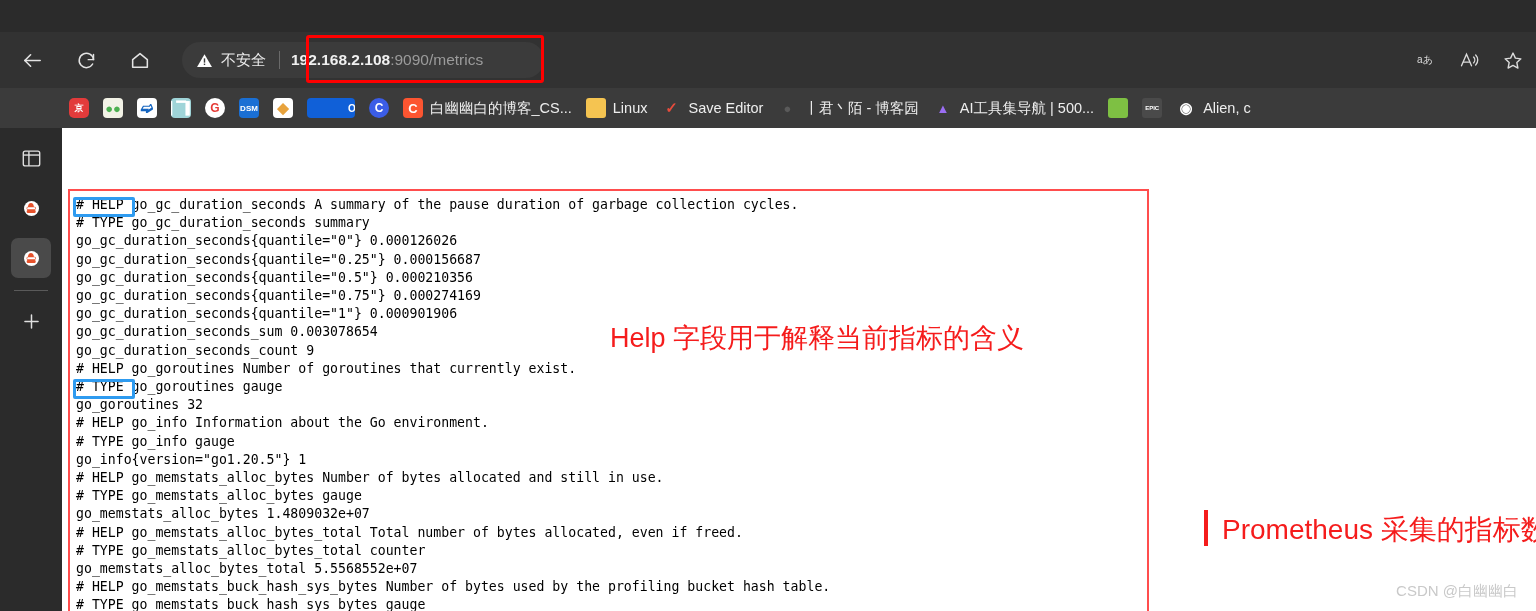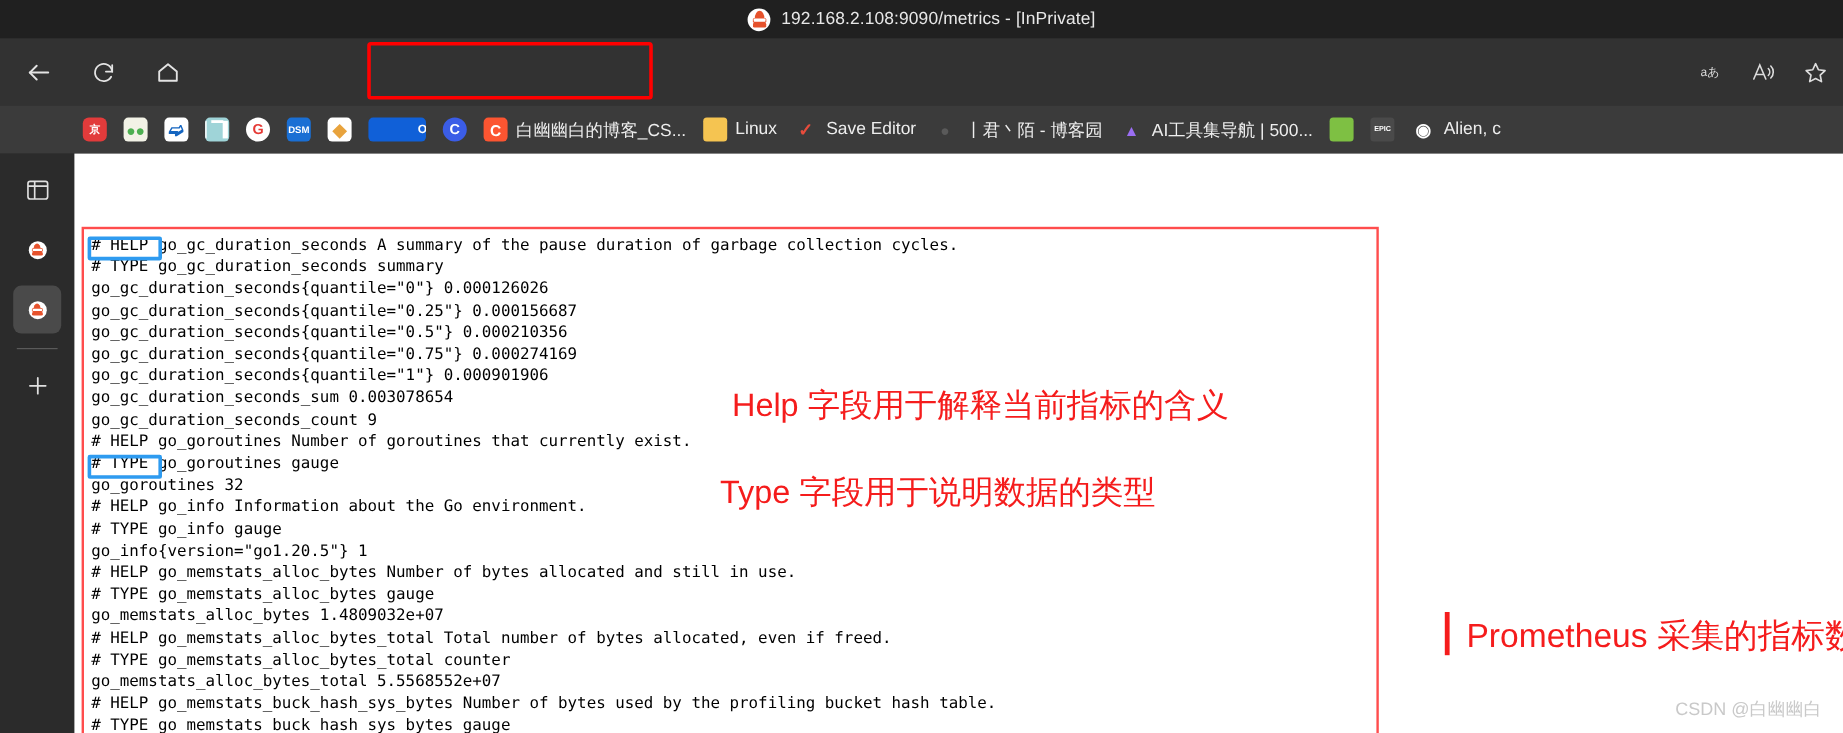--- a/index.html
+++ b/index.html
@@ -168,26 +168,20 @@
   .watermark {
     position:absolute; right:18px; bottom:10px;
     color:#c9c9c9; font-size:15px; white-space:nowrap;
   }
 </style>
 </head>
 <body>
 
 <div id="app">
 
-  <div class="titlebar">
-    <div class="titlebar-inner">
-      <span class="prom-ico"></span>
-      <span class="title-text">192.168.2.108:9090/metrics - [InPrivate]</span>
-    </div>
-  </div>
 
   <div class="toolbar">
     <div class="nav-btn">
       <svg width="23" height="23" viewBox="0 0 24 24" fill="none" stroke="#e3e3e3" stroke-width="1.7" stroke-linecap="round" stroke-linejoin="round">
         <path d="M20 12H4"></path>
           <path d="M10 6l-6 6 6 6"></path>
       </svg>
     </div>
     <div class="nav-btn">
       <svg width="21" height="21" viewBox="0 0 24 24" fill="none" stroke="#e3e3e3" stroke-width="1.7" stroke-linecap="round">
@@ -195,20 +189,34 @@
         <path d="M20 11A8.2 8.2 0 1 0 19 16"></path>
       </svg>
     </div>
     <div class="nav-btn">
       <svg width="22" height="22" viewBox="0 0 24 24" fill="none" stroke="#e3e3e3" stroke-width="1.7" stroke-linejoin="round">
         <path d="M4 11.5 12 5l8 6.5V20H4z"></path>
       </svg>
     </div>
   </div>
 
+  <div class="omnibox">
+    <div class="sec-warn">
+      <span class="warn-tri">
+        <svg width="17" height="17" viewBox="0 0 24 24">
+          <path d="M12 3 L22.5 21 L1.5 21 Z" fill="#ffffff"></path>
+          <rect x="11" y="9" width="2" height="6" fill="#3b3b3b"></rect>
+          <rect x="11" y="16.4" width="2" height="2" fill="#3b3b3b"></rect>
+        </svg>
+      </span>
+      <span class="sec-label">不安全</span>
+    </div>
+    <span class="vdiv"></span>
+    <span class="url"><span class="host">192.168.2.108</span><span class="rest">:9090/metrics</span></span>
+  </div>
   <div class="url-highlight"></div>
 
 
   <div class="toolbar-right">
     <div class="tb-ico">aあ</div>
     <div class="tb-ico">
       <svg width="22" height="20" viewBox="0 0 24 24" fill="none" stroke="#dcdcdc" stroke-width="1.6" stroke-linecap="round">
         <path d="M3 19 L9 5 L15 19"></path>
           <path d="M5.4 14.5h7.2"></path>
         <path d="M17.5 8.5a5 5 0 0 1 0 7"></path>
@@ -333,21 +341,20 @@
 # HELP go_memstats_buck_hash_sys_bytes Number of bytes used by the profiling bucket hash table.
 # TYPE go_memstats_buck_hash_sys_bytes gauge
 go_memstats_buck_hash_sys_bytes 1.467913e+06
 # HELP go_memstats_frees_total Total number of frees.
 # TYPE go_memstats_frees_total counter</pre>
       <div class="hl-box" id="hl-help"></div>
       <div class="hl-box" id="hl-type"></div>
     </div>
 
     <div class="anno" id="anno-help">Help 字段用于解释当前指标的含义</div>
-    <div class="anno" id="anno-type">Type 字段用于说明数据的类型</div>
 
     <div id="anno-prom-bar"></div>
     <div class="anno" id="anno-prom">Prometheus 采集的指标数据</div>
 
     <div class="watermark">CSDN @白幽幽白</div>
   </div>
 
 </div>
 
 </body></html>

